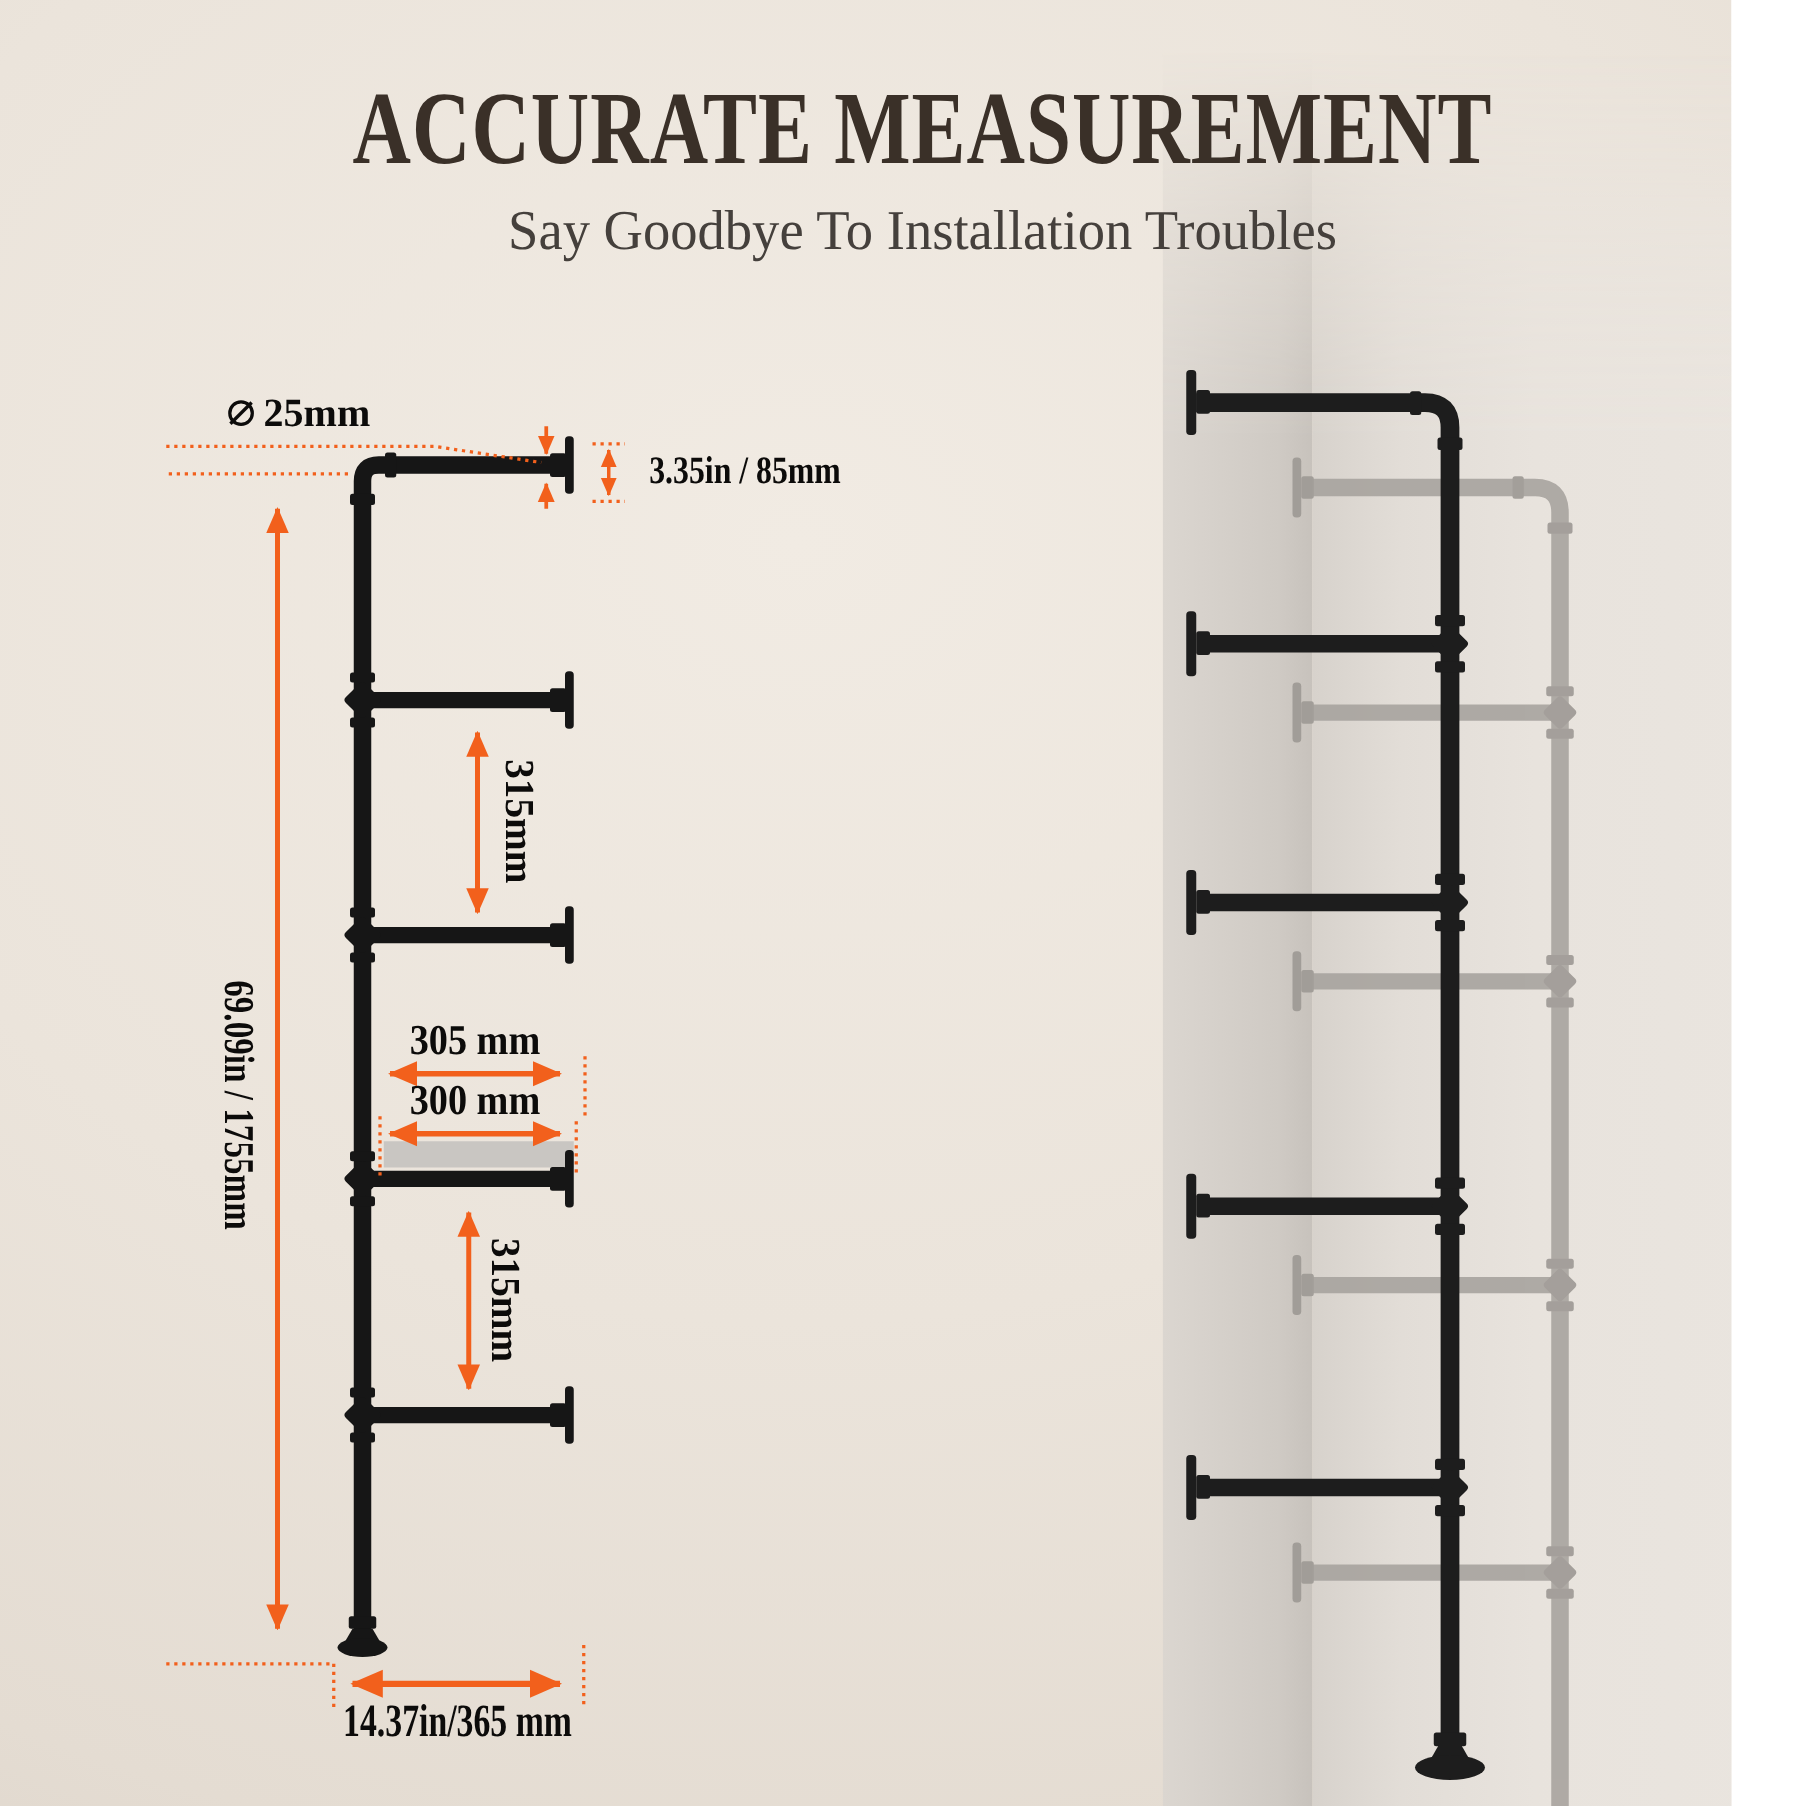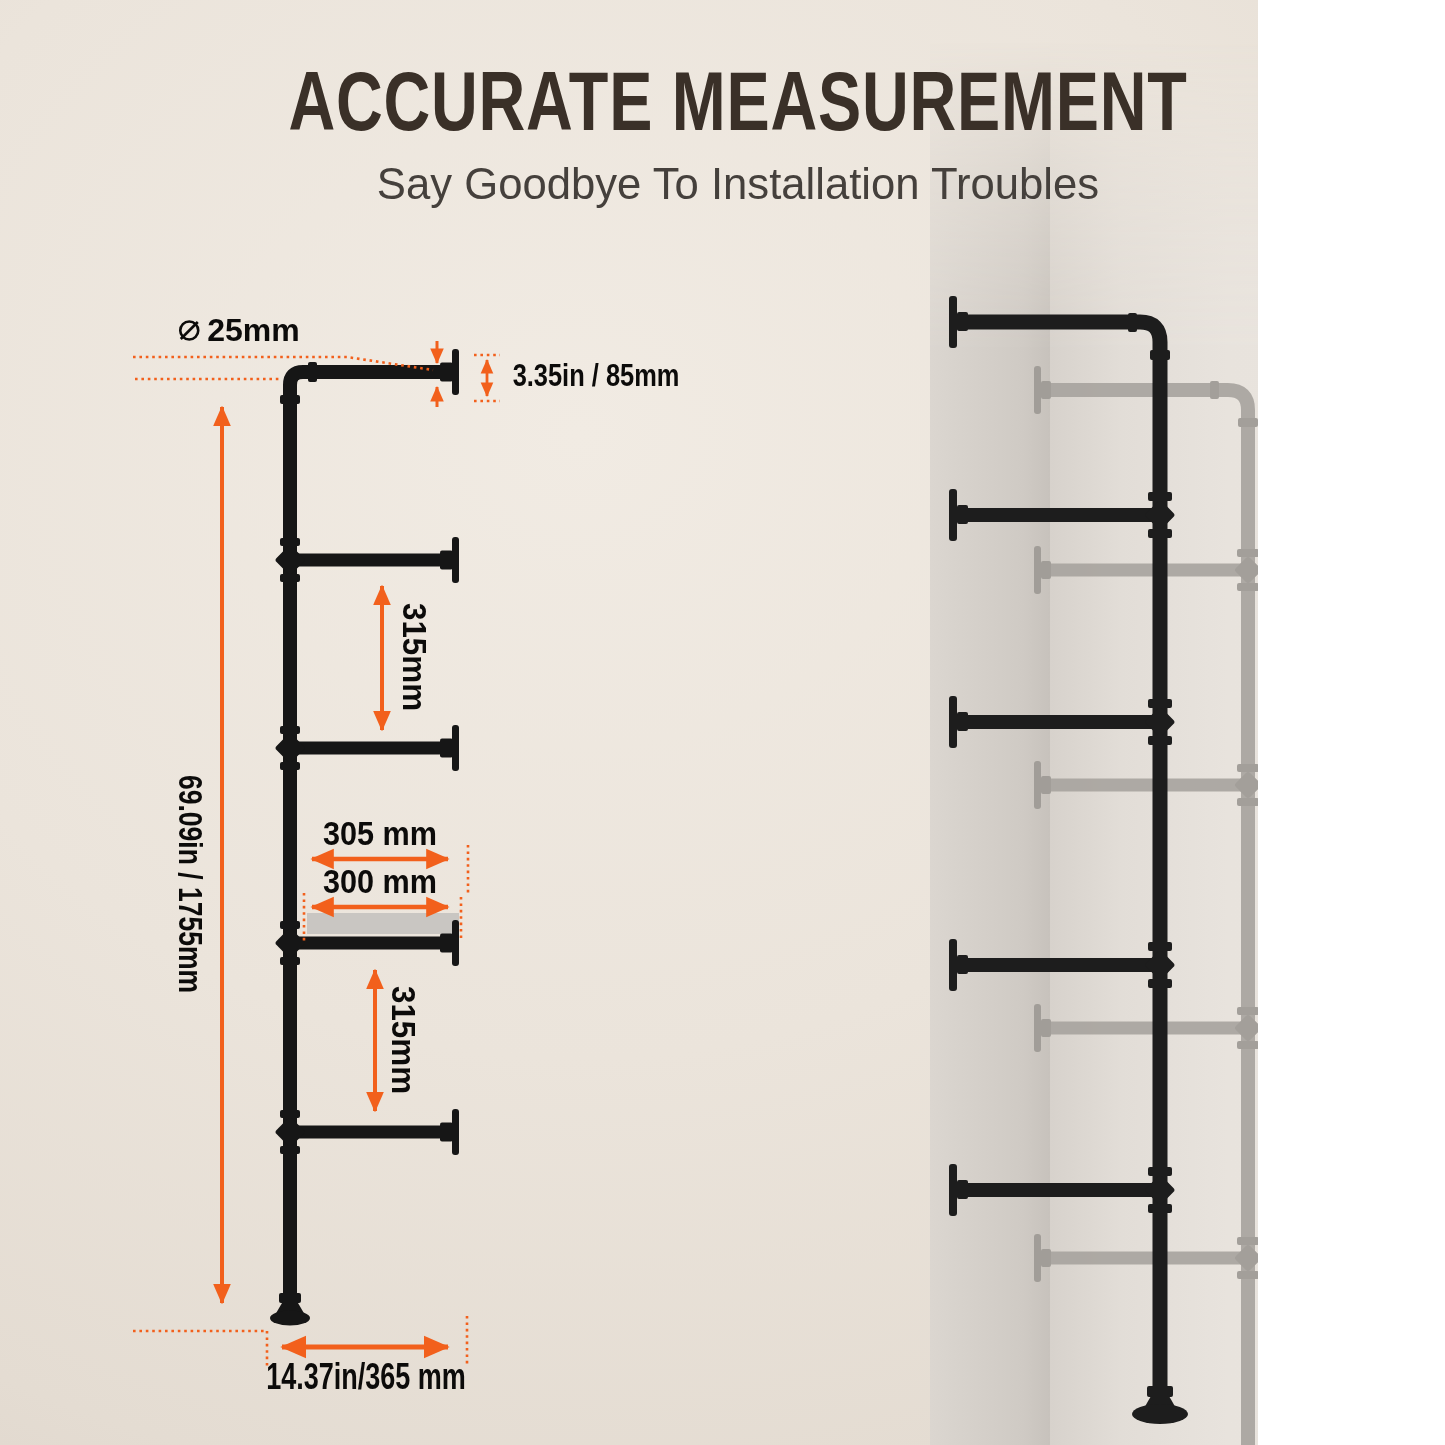--- a/index.html
+++ b/index.html
@@ -1,19 +1,19 @@
 <!DOCTYPE html>
 <html><head>
 <meta charset="utf-8">
 <style>
   html,body{margin:0;padding:0;}
   .canvas{
-    position:relative;width:1258px;height:1445px;overflow:hidden;
+    position:relative;width:1385px;height:1445px;overflow:hidden;
     background:radial-gradient(120% 90% at 46% 30%, #F1EBE3 0%, #EBE4DB 48%, #E4DCD2 82%, #DDD4CA 100%);
-    font-family:Liberation Sans, sans-serif;
+    font-family:Liberation Serif, serif;
   }
   
   .wall{position:absolute;left:930px;top:40px;width:515px;height:1405px;
     -webkit-mask-image:linear-gradient(180deg,rgba(0,0,0,0) 0,rgba(0,0,0,.55) 150px,#000 310px);
     mask-image:linear-gradient(180deg,rgba(0,0,0,0) 0,rgba(0,0,0,.55) 150px,#000 310px);}
   .wall-face-left{position:absolute;left:0;top:0;width:120px;height:100%;
     background:linear-gradient(to right,#DBD6D0,#CFCAC4 78%,#C7C2BC);}
   .wall-face-right{position:absolute;left:120px;right:0;top:0;height:100%;
     background:linear-gradient(to right,#D7D2CC 0,#E2DDD7 18%,#E8E3DD 45%,#EAE5DF 100%);}
   svg.scene{position:absolute;left:0;top:0;}

